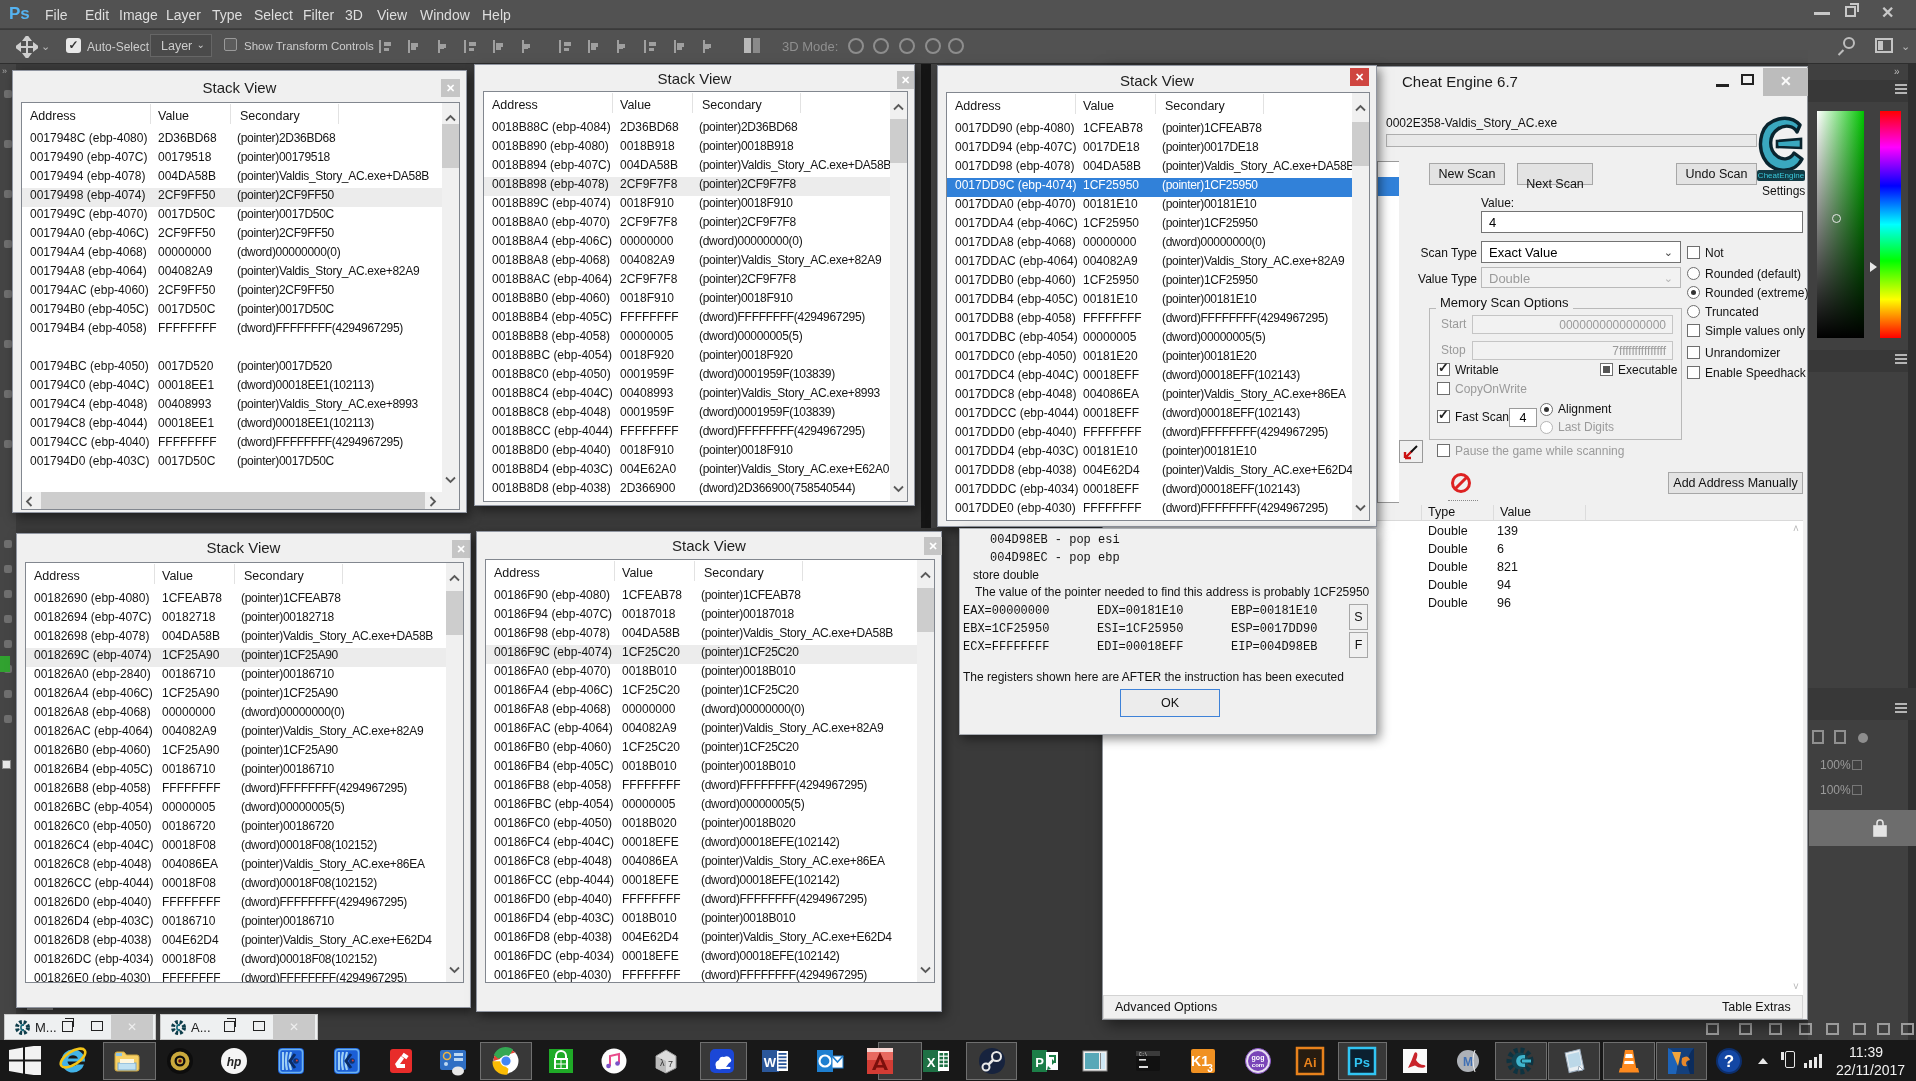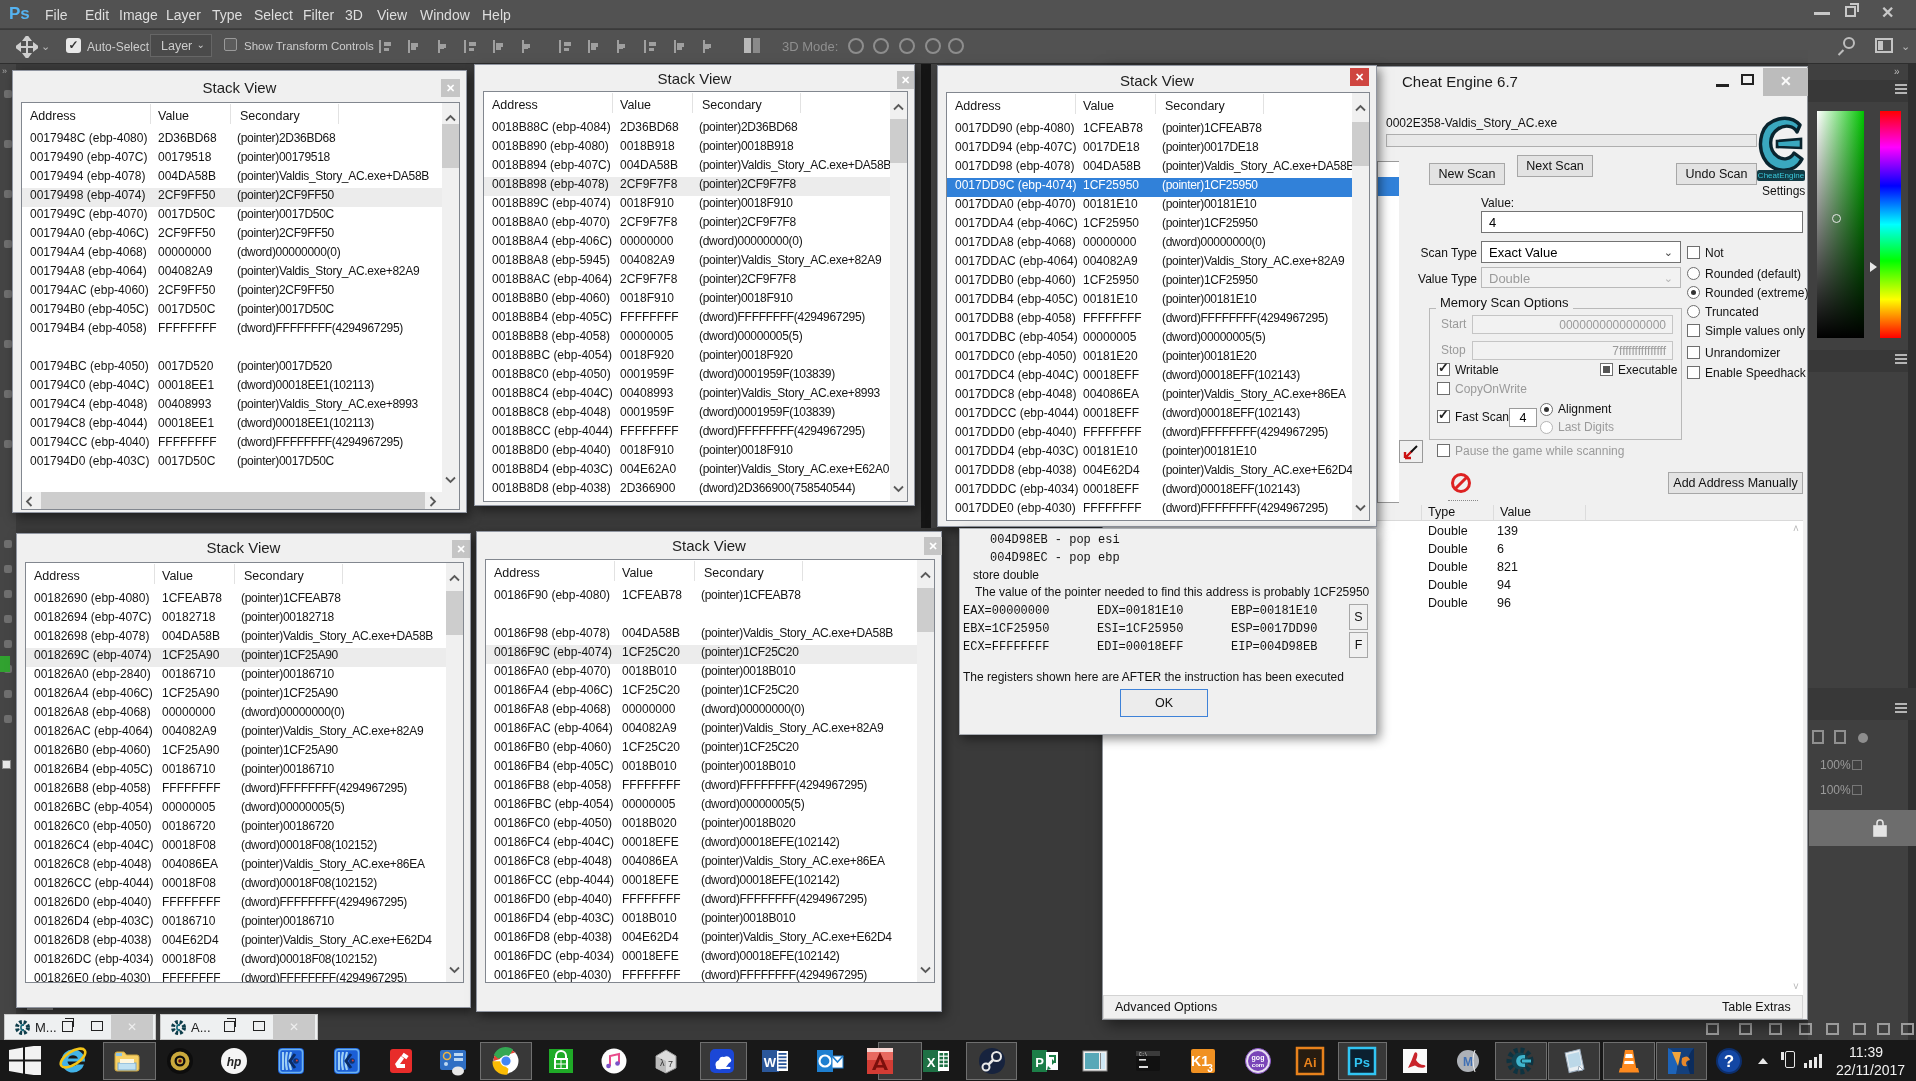--- a/index.html
+++ b/index.html
@@ -231,21 +231,21 @@
     <div class="abs" style="left:1377px;top:161px;width:22px;height:342px;background:#fff;border:1px solid #9a9a9a;border-right:none"></div>
     <div class="abs" style="left:1378px;top:177px;width:21px;height:19px;background:#3181d9"></div>
     <svg class="abs" style="left:1755px;top:112px" width="52" height="72" viewBox="0 0 52 72">
 <path d="M45 13 C34 1 12 6 7 22 C2 39 10 56 26 58 C35 59 43 55 47 47 L39 41 C36 47 28 49 22 44 C13 37 14 23 23 17 C30 12 39 14 42 20 Z" fill="#3aa8bf" stroke="#0a242e" stroke-width="3.4" stroke-linejoin="round"></path>
 <path d="M22 29 L46 27 L46 36 L22 35 Z" fill="#3aa8bf" stroke="#0a242e" stroke-width="2.6"></path>
 <rect x="2" y="58" width="48" height="11" rx="2" fill="#123a44"></rect>
 <text x="26" y="66" font-size="8" fill="#39c8da" text-anchor="middle" font-family="Liberation Sans">CheatEngine</text>
     </svg>
     <div class="abs" style="left:1762px;top:184px;font-size:12px;color:#111">Settings</div>
     <div class="cebtn" style="left:1429px;top:163px;width:76px;height:22px;padding-top:3px">New Scan</div>
-    <div class="cebtn" style="left:1517px;top:155px;width:76px;height:22px;padding-top:3px">Next Scan</div>
+    <div class="cebtn" style="left:1517px;top:163px;width:76px;height:22px;padding-top:13px">Next Scan</div>
     <div class="cebtn" style="left:1676px;top:163px;width:81px;height:22px;padding-top:3px">Undo Scan</div>
     <div class="celab" style="left:1481px;top:196px">Value:</div>
     <div class="abs" style="left:1481px;top:211px;width:322px;height:22px;background:#fff;border:1px solid #737373;font-size:13px;padding:3px 0 0 7px">4</div>
     <div class="celab" style="left:1410px;top:246px;width:67px;text-align:right">Scan Type</div>
     <div class="abs" style="left:1481px;top:241px;width:200px;height:22px;background:#fff;border:1px solid #737373;font-size:13px;padding:3px 11px 0 7px">Exact Value<span style="position:absolute;right:7px;top:4px;color:#444;font-size:11px">⌄</span></div>
     <div class="celab" style="left:1406px;top:272px;width:71px;text-align:right">Value Type</div>
     <div class="abs" style="left:1481px;top:267px;width:200px;height:21px;background:#f2f2f2;border:1px solid #b9b9b9;font-size:13px;color:#9a9a9a;padding:3px 0 0 7px">Double<span style="position:absolute;right:7px;top:4px;color:#b5b5b5;font-size:11px">⌄</span></div>
     <div class="cb" style="left:1687px;top:246px"></div>
     <div class="celab" style="left:1705px;top:246px">Not</div>
     <div class="rb" style="left:1687px;top:267px"></div>
@@ -474,21 +474,21 @@
         <span class="c1">0018B8A0 (ebp-4070)</span>
         <span class="c2">2CF9F7F8</span>
         <span class="c3">(pointer)2CF9F7F8</span>
       </div>
       <div class="row" style="top:142px">
         <span class="c1">0018B8A4 (ebp-406C)</span>
         <span class="c2">00000000</span>
         <span class="c3">(dword)00000000(0)</span>
       </div>
       <div class="row" style="top:161px">
-        <span class="c1">0018B8A8 (ebp-5945)</span>
+        <span class="c1">0018B8A8 (ebp-4068)</span>
         <span class="c2">004082A9</span>
         <span class="c3">(pointer)Valdis_Story_AC.exe+82A9</span>
       </div>
       <div class="row" style="top:180px">
         <span class="c1">0018B8AC (ebp-4064)</span>
         <span class="c2">2CF9F7F8</span>
         <span class="c3">(pointer)2CF9F7F8</span>
       </div>
       <div class="row" style="top:199px">
         <span class="c1">0018B8B0 (ebp-4060)</span>
@@ -815,20 +815,25 @@
       <div class="hdr" style="left:8px;top:6px">Address</div>
       <div class="hdr" style="left:136px;top:6px">Value</div>
       <div class="hdr" style="left:218px;top:6px">Secondary</div>
       <div class="hsep" style="left:128px"></div>
       <div class="hsep" style="left:208px"></div>
       <div class="hsep" style="left:316px"></div>
       <div class="row" style="top:28px">
         <span class="c1">00186F90 (ebp-4080)</span>
         <span class="c2">1CFEAB78</span>
         <span class="c3">(pointer)1CFEAB78</span>
+      </div>
+      <div class="row" style="top:47px">
+        <span class="c1">00186F94 (ebp-407C)</span>
+        <span class="c2">00187018</span>
+        <span class="c3">(pointer)00187018</span>
       </div>
       <div class="row" style="top:66px">
         <span class="c1">00186F98 (ebp-4078)</span>
         <span class="c2">004DA58B</span>
         <span class="c3">(pointer)Valdis_Story_AC.exe+DA58B</span>
       </div>
       <div class="row hlg" style="top:85px">
         <span class="c1">00186F9C (ebp-4074)</span>
         <span class="c2">1CF25C20</span>
         <span class="c3">(pointer)1CF25C20</span>
@@ -939,21 +944,21 @@
 <div class="abs mono" style="left:1231px;top:604px;font-size:12px;color:#111">EBP=00181E10</div>
 <div class="abs mono" style="left:963px;top:622px;font-size:12px;color:#111">EBX=1CF25950</div>
 <div class="abs mono" style="left:1097px;top:622px;font-size:12px;color:#111">ESI=1CF25950</div>
 <div class="abs mono" style="left:1231px;top:622px;font-size:12px;color:#111">ESP=0017DD90</div>
 <div class="abs mono" style="left:963px;top:640px;font-size:12px;color:#111">ECX=FFFFFFFF</div>
 <div class="abs mono" style="left:1097px;top:640px;font-size:12px;color:#111">EDI=00018EFF</div>
 <div class="abs mono" style="left:1231px;top:640px;font-size:12px;color:#111">EIP=004D98EB</div>
 <div class="cebtn" style="left:1349px;top:604px;width:19px;height:26px;padding-top:5px;background:#f0f0f0">S</div>
 <div class="cebtn" style="left:1349px;top:632px;width:19px;height:26px;padding-top:5px;background:#f0f0f0">F</div>
 <div class="abs" style="left:963px;top:670px;font-size:12px;color:#111">The registers shown here are AFTER the instruction has been executed</div>
-<div class="abs" style="left:1120px;top:689px;width:88px;height:28px;background:#ececec;border:1px solid #3e82d8;text-align:center;font-size:12.5px;color:#111;padding-top:6px">OK</div>
+<div class="abs" style="left:1120px;top:689px;width:100px;height:28px;background:#ececec;border:1px solid #3e82d8;text-align:center;font-size:12.5px;color:#111;padding-top:6px">OK</div>
 <div class="abs" style="left:4px;top:1014px;width:152px;height:26px;background:#eef0f1;border:1px solid #c8c8c8">
     <div class="abs" style="left:9px;top:4px"><svg width="17" height="17" viewBox="0 0 17 17">
         <circle cx="8.5" cy="8.5" r="5.5" fill="none" stroke="#0d3d4a" stroke-width="4" stroke-dasharray="2.6 1.8"></circle>
         <path d="M8 5 C5.5 5.5 5.5 11.5 8 12 L10 12 L10 10 L8.5 10 C7.5 9.5 7.5 7.5 8.5 7 L10 7 L10 5 Z" fill="#1b6c7d"></path>
       </svg></div>
     <div class="abs" style="left:30px;top:5px;font-size:13px;color:#222">M...</div>
     <div class="abs" style="left:57px;top:6px;width:11px;height:11px;border:1.5px solid #222"></div>
     <div class="abs" style="left:60px;top:3px;width:9px;height:9px;border-top:1.5px solid #222;border-right:1.5px solid #222"></div>
     <div class="abs" style="left:86px;top:6px;width:12px;height:10px;border:1.5px solid #222"></div>
     <div class="abs" style="left:106px;top:0px;width:42px;height:24px;background:#c9c9c9;color:#eee;text-align:center;font-size:12px;line-height:24px">✕</div>

